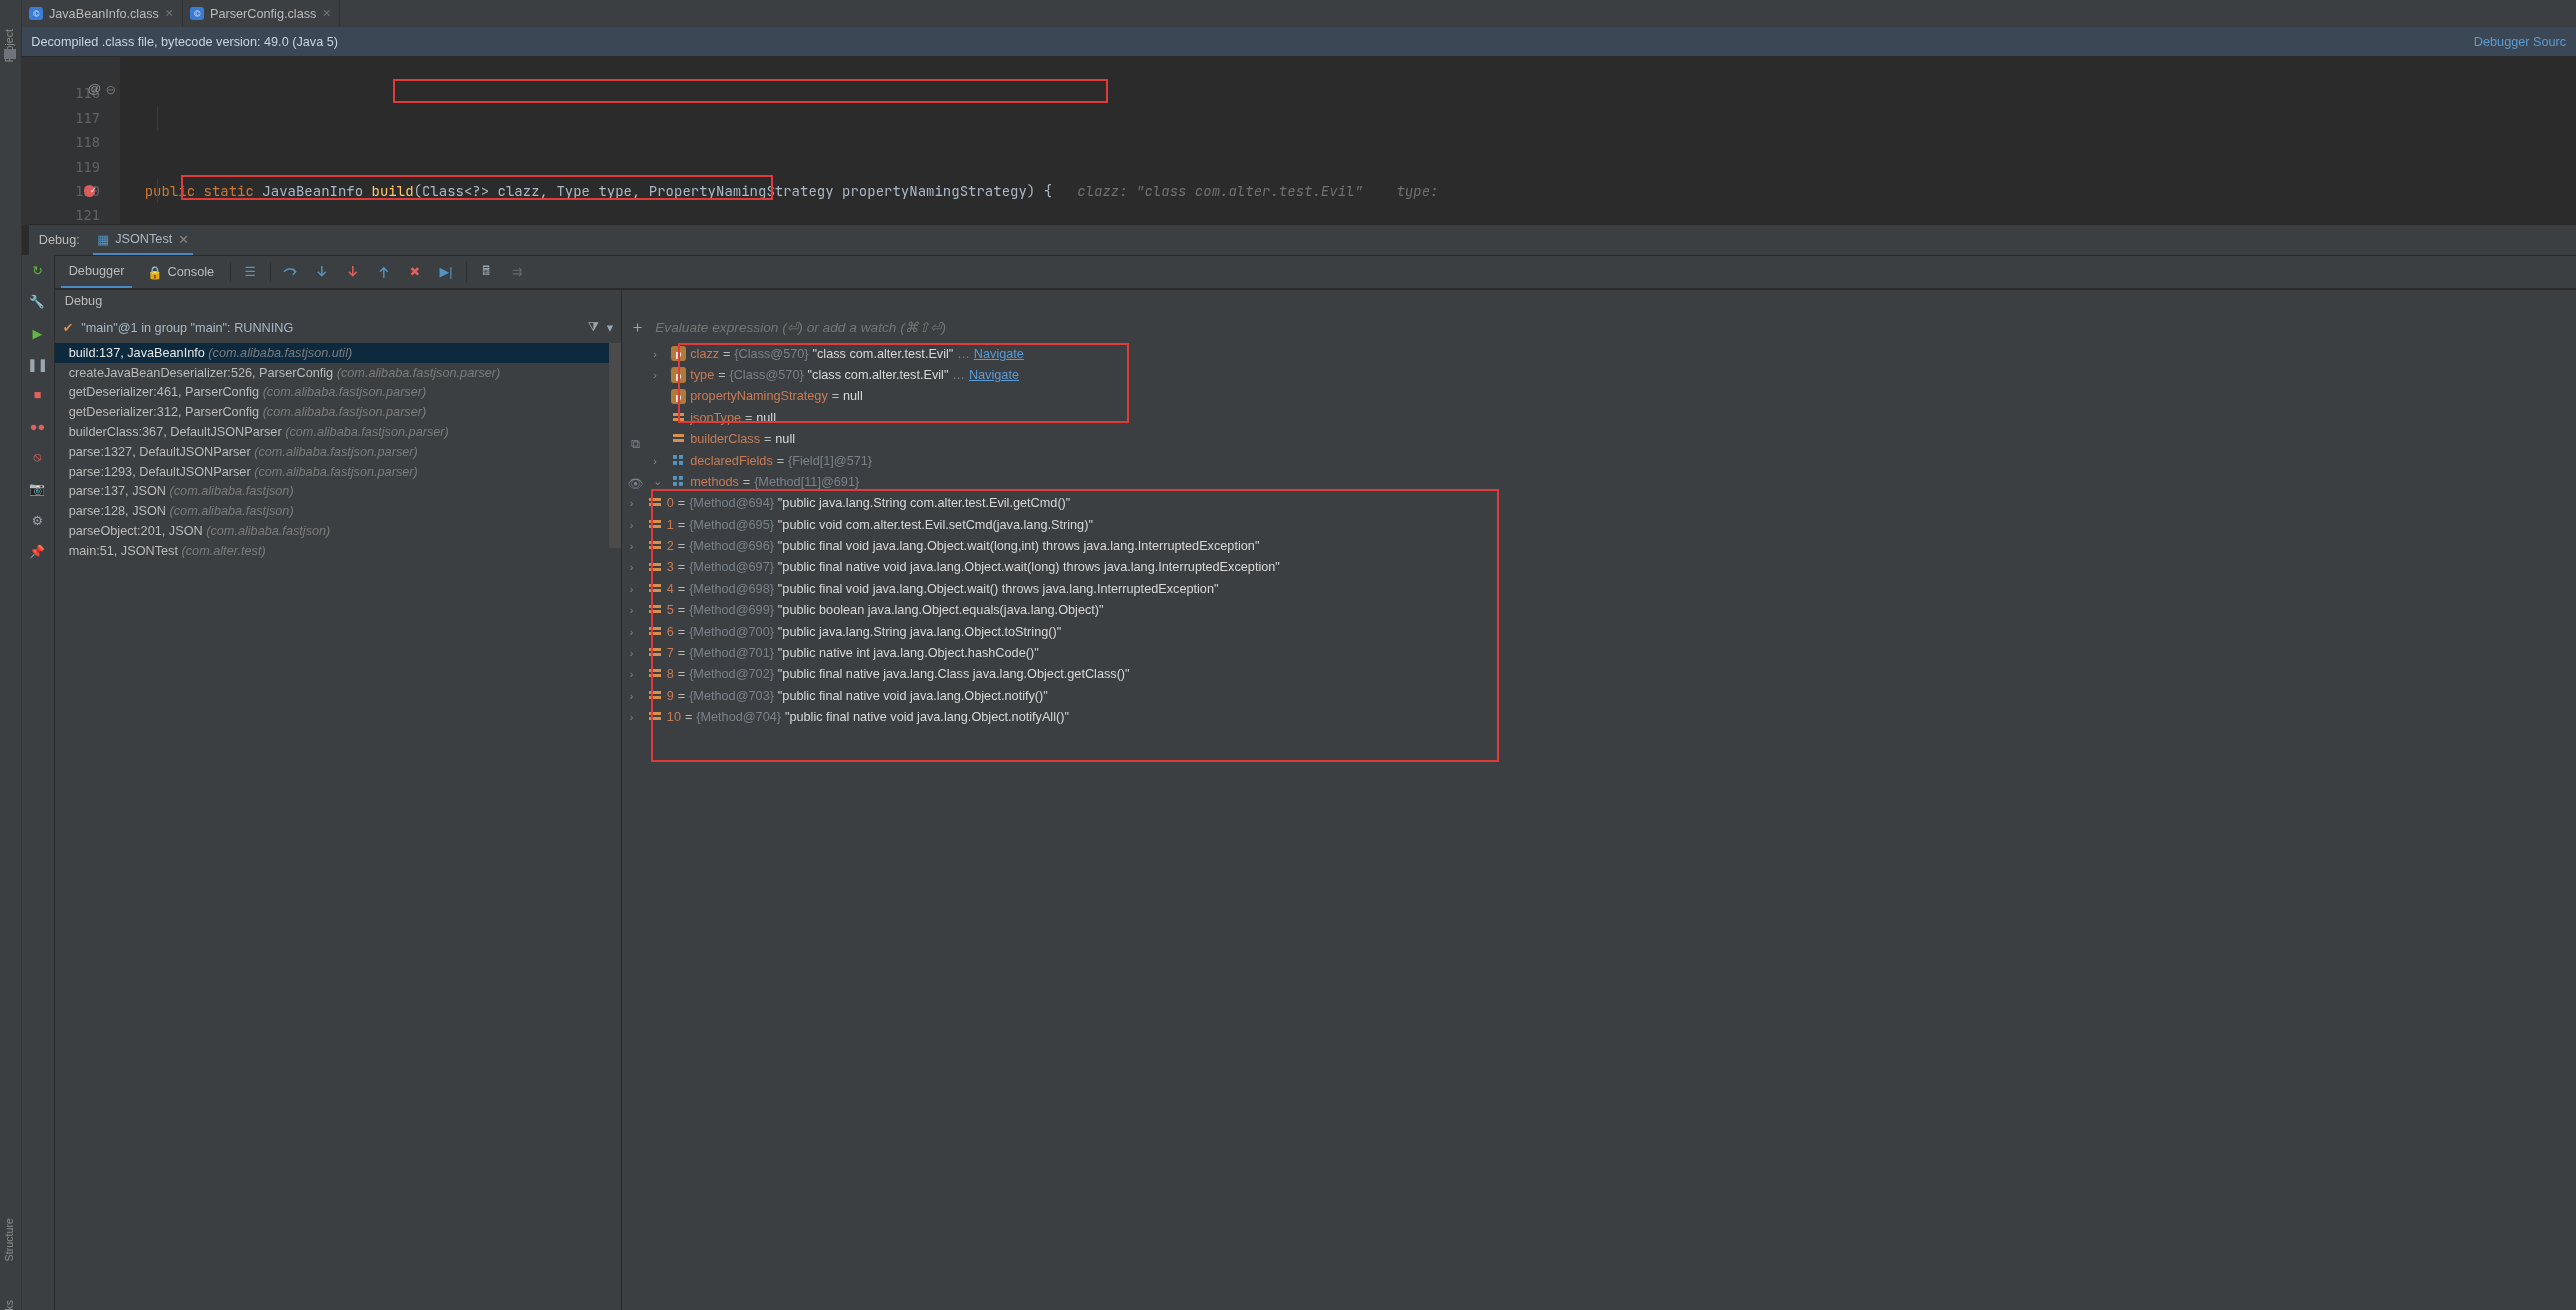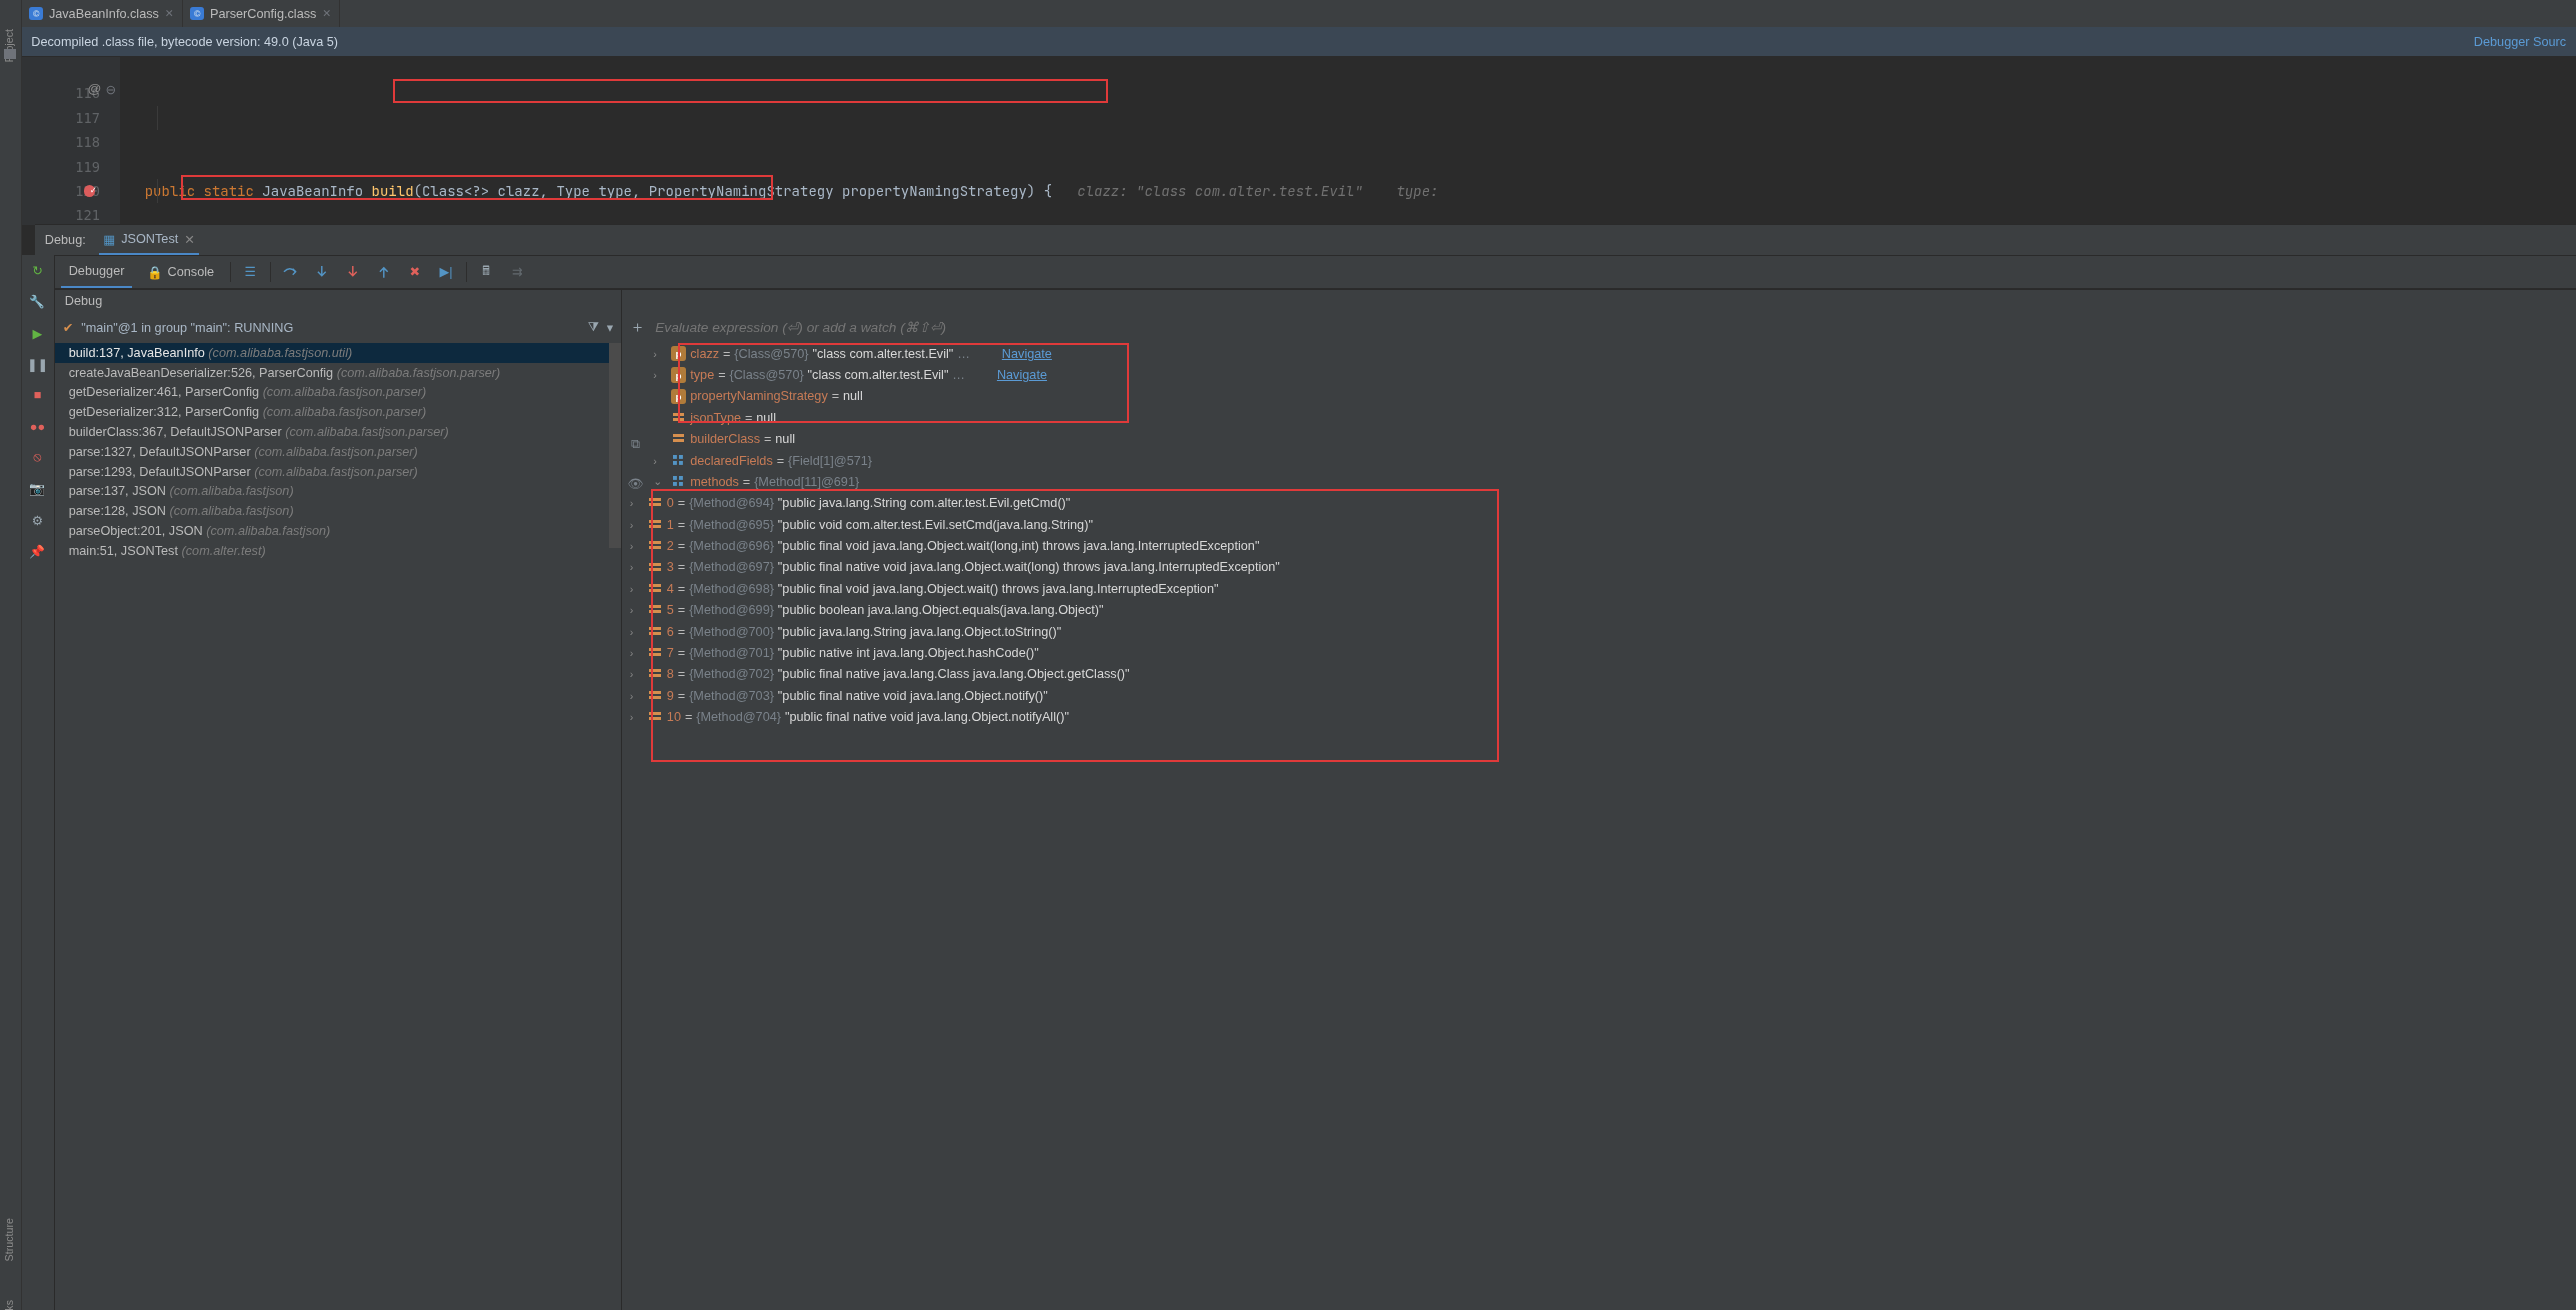--- a/index.html
+++ b/index.html
@@ -122,21 +122,21 @@
 
 .red-box {
   position: absolute;
   border: 2px solid #e03a3a;
   pointer-events: none;
 }
 
 
 .debug-header {
   position: absolute;
-  left: 35px; top: 224px;
+  left: 29px; top: 224px;
   right: 0;
   height: 31px;
   background: #3c3f41;
   border-top: 1px solid #2a2a2a;
   display: flex; align-items: center;
   padding-left: 9.8px;
   gap: 13.7px;
 }
 .debug-header .title { color: #bbb; }
 .debug-header .run-cfg {
@@ -309,21 +309,21 @@
     linear-gradient(#5394c4, #5394c4) 0 0/3.9px 3.9px no-repeat,
     linear-gradient(#5394c4, #5394c4) 0 5.9px/3.9px 3.9px no-repeat,
     linear-gradient(#5394c4, #5394c4) 5.9px 0/3.9px 3.9px no-repeat,
     linear-gradient(#5394c4, #5394c4) 5.9px 5.9px/3.9px 3.9px no-repeat;
 }
 .vars .vname { color: #c77b56; }
 .vars .eq { color: #bbb; }
 .vars .vtype { color: #7a828a; }
 .vars .vval { color: #d8d8d8; }
 .vars .ellipsis { color: #7a828a; }
-.vars .navlink { color: #5b9bd5; text-decoration: underline; cursor:pointer;margin-left:28px; }
+.vars .navlink { color: #5b9bd5; text-decoration: underline; cursor:pointer; }
 .vars .nullkw { color: #d8d8d8; }
 .vars .sideicon { color: #7a828a; width: 19.5px; text-align:center; }
 
 .indent1 { padding-left: 7.8px; }
 .indent3 { padding-left: 68px; }
 
 </style>
 </head>
 <body>
 

